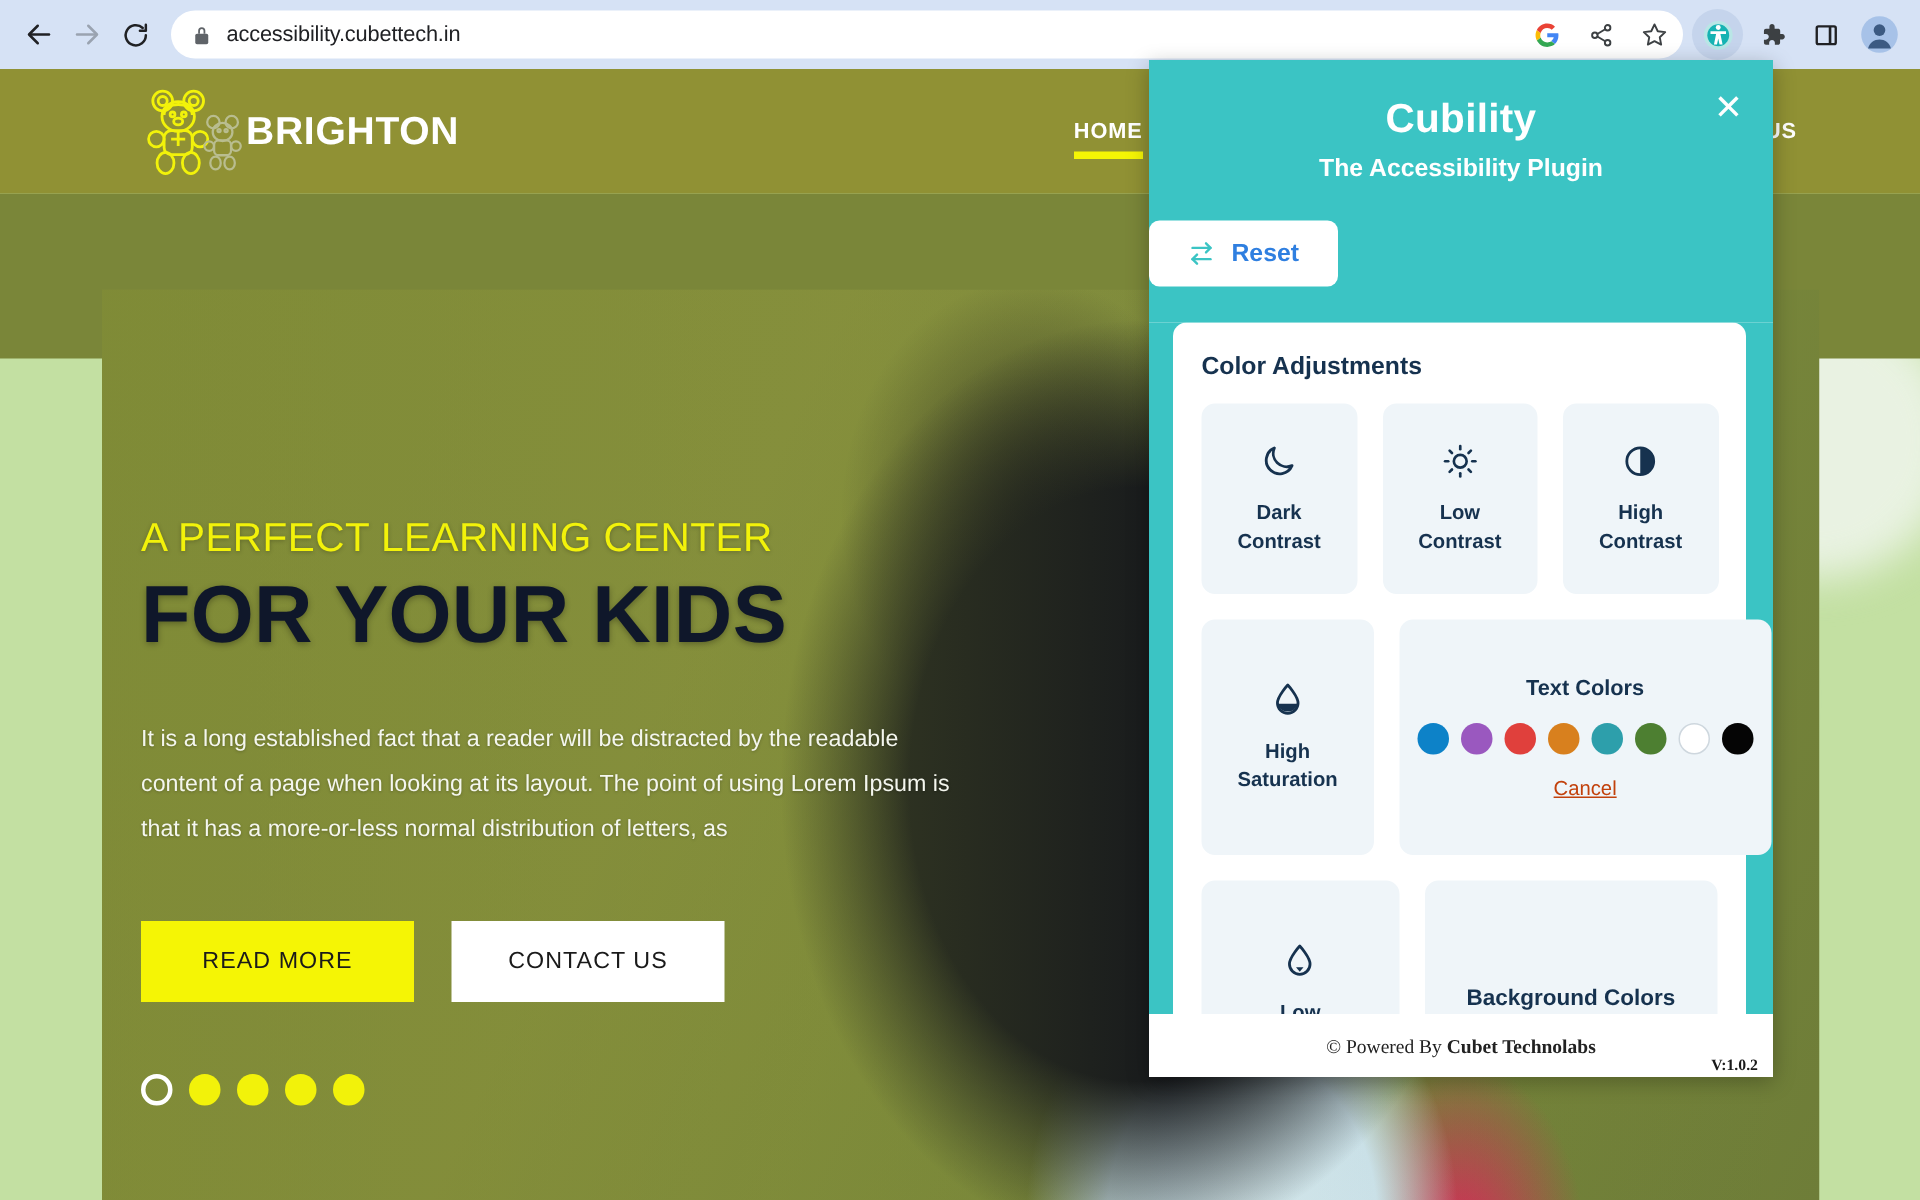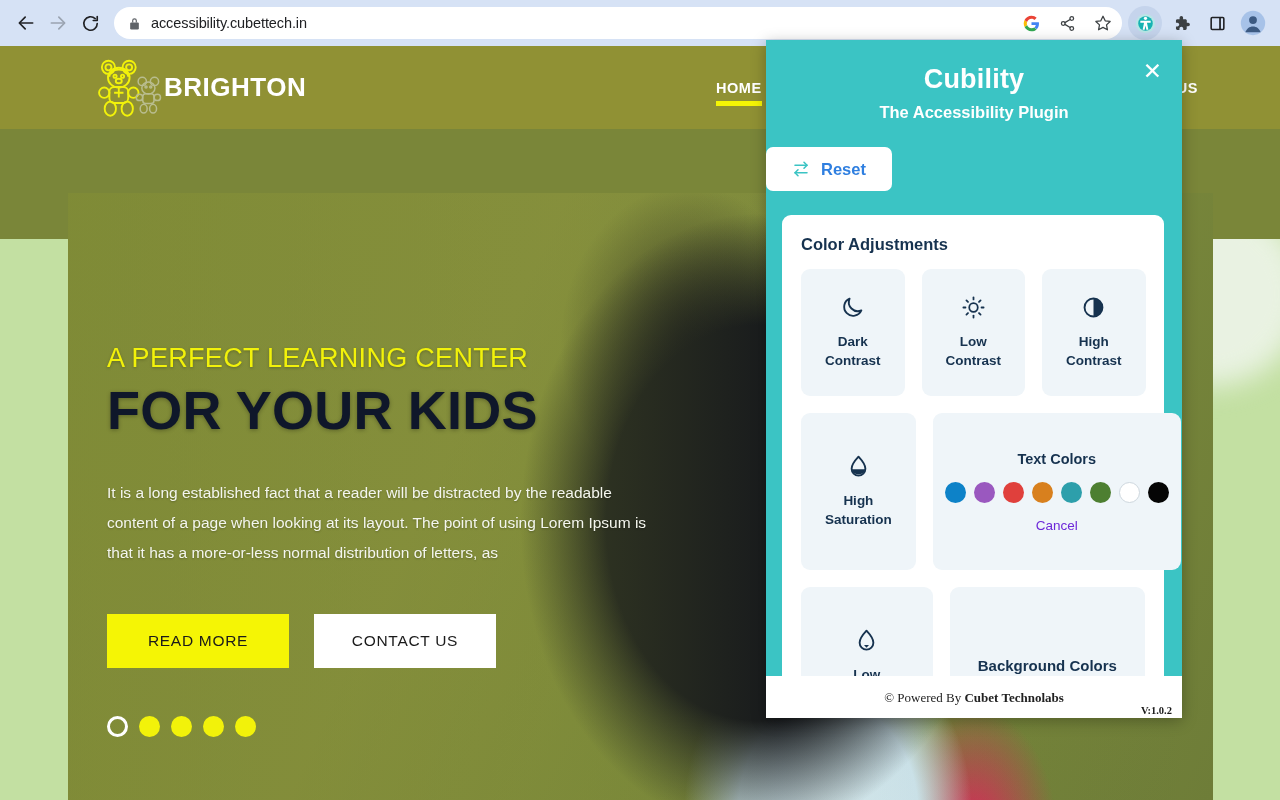--- a/index.html
+++ b/index.html
@@ -131,21 +131,21 @@
       radial-gradient(ellipse 120px 180px at 905px 640px, #e0255c 0%, rgba(224,37,92,0) 70%),
       radial-gradient(ellipse 170px 210px at 620px 150px, #2b2c20 0%, rgba(43,44,32,0) 75%),
       linear-gradient(115deg, #88933c 0%, #8b9440 35%, #7e8c3c 58%, #6e7d38 100%);
   }
   .hero-tint {
     position: absolute; inset: 0;
     background: linear-gradient(90deg, rgba(120,132,50,0.55) 0%, rgba(120,132,50,0.30) 42%, rgba(60,70,40,0.05) 62%, rgba(0,0,0,0) 100%);
   }
   .hero-content {
     position: absolute; top: 0; left: 0;
-    padding: 150px 0 0 39px;
+    padding: 150px 0 0 26px;
     width: 620px;
   }
   .hero-kicker {
     color: #f2f20a; font-size: 27px; font-weight: normal;
     letter-spacing: 0.3px; line-height: 1.15;
     text-shadow: 0 1px 3px rgba(0,0,0,0.25);
   }
   .hero-title {
     color: #0f172a; font-size: 54px; font-weight: bold;
     letter-spacing: 0.2px; line-height: 1.12;
@@ -248,21 +248,22 @@
     flex: 2.05 1 0;
     display: flex; flex-direction: column;
     align-items: center; justify-content: center;
     padding: 18px 12px;
   }
   .swatch-title { font-size: 14.5px; font-weight: bold; color: #16324f; margin-bottom: 15px; }
   .swatches { display: flex; gap: 8px; align-items: center; }
   .swatch { width: 21px; height: 21px; border-radius: 50%; }
   .swatch.bordered { border: 1px solid #ced7de; }
   .cancel-link {
-    margin-top: 15px; font-size: 13.5px; color: #6d28d9;
+    margin-top: 15px; font-size: 13.5px; color: #c2410c;
+    text-decoration: underline;
   }
   .tile-wide-label { font-size: 15px; font-weight: bold; color: #16324f; text-align: center; }
 
   .ext-foot {
     flex: 0 0 auto;
     background: #ffffff;
     height: 42px;
     position: relative;
     display: flex; align-items: center; justify-content: center;
     border-top: 1px solid transparent;

